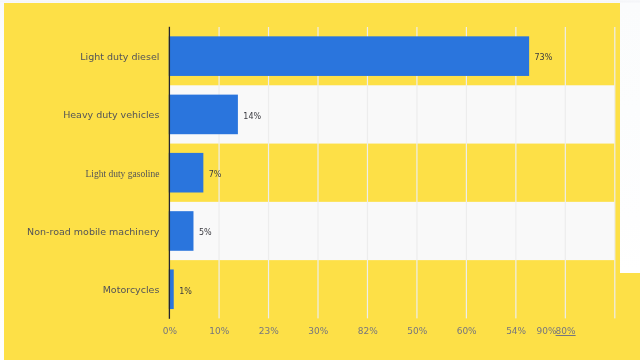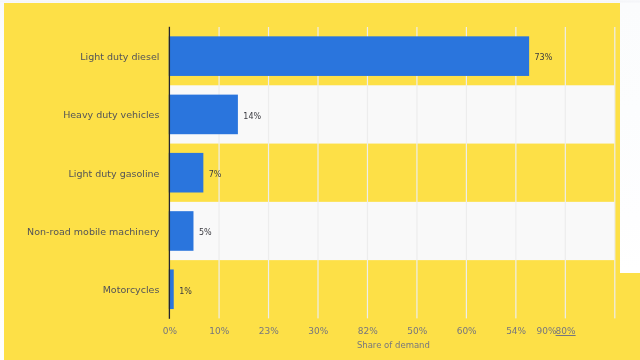--- a/index.html
+++ b/index.html
@@ -60,21 +60,21 @@
         <rect x="168.80" y="269.46" width="4.94" height="39.6" fill="#2a75dd"></rect>
       </g>
     <g id="axis">
         <rect x="168.75" y="26.80" width="1.3" height="292.00" fill="#26262e"></rect>
       </g>
   </svg>
 
   <div id="cats">
     <div class="cat-label" style="right: 480.6px; top: 51.14px; color: rgb(82, 83, 88);">Light duty diesel</div>
     <div class="cat-label" style="right: 480.6px; top: 109.42px; color: rgb(82, 83, 88); margin-left: 36px;">Heavy duty vehicles</div>
-    <div class="cat-label" style="right: 480.6px; top: 167.7px; color: rgb(82, 83, 88);">Light duty gasoline</div>
+    <div class="cat-label" style="right: 480.6px; top: 167.7px; color: rgb(82, 83, 88); font-family: Liberation Serif, serif;">Light duty gasoline</div>
     <div class="cat-label" style="right: 480.6px; top: 225.98px; color: rgb(82, 83, 88);">Non-road mobile machinery</div>
     <div class="cat-label" style="right: 480.6px; top: 284.26px; color: rgb(82, 83, 88); padding-left: 16px;">Motorcycles</div>
   </div>
 
   <div id="vals">
     <div class="val-label" style="left: 534.528px; top: 53.44px; color: rgb(58, 58, 64);">73%</div>
     <div class="val-label" style="left: 243.304px; top: 111.72px; color: rgb(58, 58, 64);">14%</div>
     <div class="val-label" style="left: 208.752px; top: 170px; color: rgb(58, 58, 64);">7%</div>
     <div class="val-label" style="left: 198.88px; top: 228.28px; color: rgb(58, 58, 64);">5%</div>
     <div class="val-label" style="left: 179.136px; top: 286.56px; color: rgb(58, 58, 64);">1%</div>
@@ -86,14 +86,13 @@
     <div class="tick-label" style="color: rgb(118, 118, 126); left: 228.833px; width: 80px; top: 326.2px;">23%</div>
     <div class="tick-label" style="color: rgb(118, 118, 126); left: 278.3px; width: 80px; top: 326.2px;">30%</div>
     <div class="tick-label" style="color: rgb(118, 118, 126); left: 327.767px; width: 80px; top: 326.2px;">82%</div>
     <div class="tick-label" style="color: rgb(118, 118, 126); left: 377.233px; width: 80px; top: 326.2px;">50%</div>
     <div class="tick-label" style="color: rgb(118, 118, 126); left: 426.7px; width: 80px; top: 326.2px;">60%</div>
     <div class="tick-label" style="color: rgb(118, 118, 126); left: 476.167px; width: 80px; top: 326.2px;">54%</div>
     <div class="tick-label" style="color: rgb(118, 118, 126); left: 525.633px; width: 80px; top: 326.2px; text-decoration: underline;">80%</div>
     <div class="tick-label" style="color: rgb(118, 118, 126); left: 536.5px; width: 80px; text-align: left; top: 326.2px;">90%</div>
   </div>
 
-  <div class="axis-title" id="axistitle" style="left: 170.8px; width: 445.2px; top: 339.5px; color: rgb(118, 118, 126);">Share of demand</div>
 </div>
 
 </body></html>

